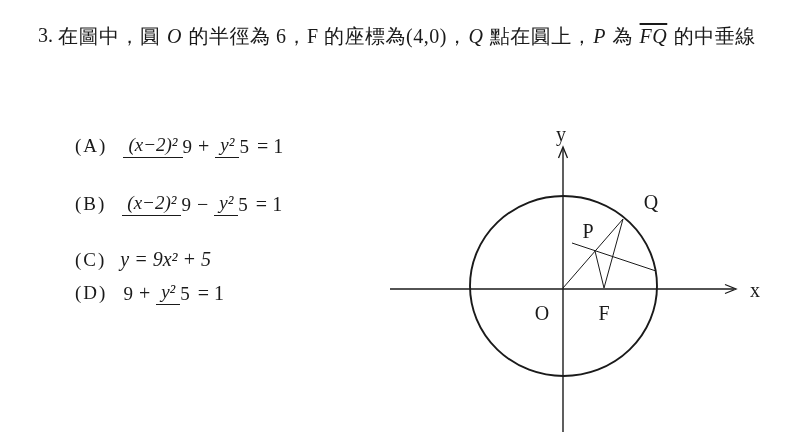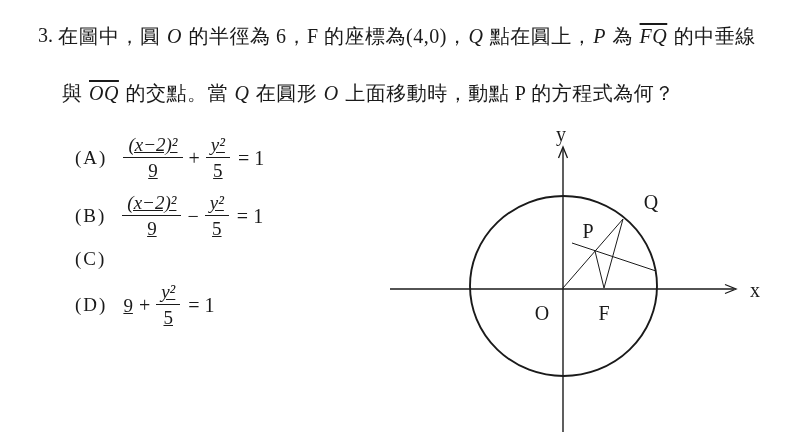--- a/index.html
+++ b/index.html
@@ -27,21 +27,21 @@
   .seg-i { font-style:italic; padding:0 1px; }
   .seg-o { font-style:italic; text-decoration:overline; padding:0 1px; }
 
   
   .option {
     position:absolute; left:75px;
     display:flex; align-items:center;
     font-size:20px;
   }
   .opt-label { margin-right:14px; font-size:19px; letter-spacing:2px; }
-  .frac { display:inline-flex; flex-direction:column; align-items:center; margin:0 2px;text-decoration:underline; }
+  .frac { display:inline-flex; flex-direction:row; align-items:center; margin:0 2px; }
   .frac .num {
     display:block; padding:0 5px 1px;
     border-bottom:1.5px solid #1a1a1a;
     font-style:italic; font-size:19px; line-height:22px;
   }
   .frac .den { display:block; padding-top:2px; font-size:19px; line-height:22px; }
   .op { margin:0 4px; font-size:20px; }
   .rhs { margin-left:6px; font-size:20px; }
   .plain-formula { font-style:italic; font-size:20px; }
 
@@ -52,21 +52,20 @@
     font-size:20px; fill:#1a1a1a;
   }
 </style>
 </head>
 <body>
 
 <div class="page">
 
   <div class="problem-number">3.</div>
   <div class="text-line line1"><span class="seg-n">在圖中，圓 </span><span class="seg-i">O</span><span class="seg-n"> 的半徑為 6，F 的座標為(4,0)，</span><span class="seg-i">Q</span><span class="seg-n"> 點在圓上，</span><span class="seg-i">P</span><span class="seg-n"> 為 </span><span class="seg-o">FQ</span><span class="seg-n"> 的中垂線</span></div>
-  <div class="text-line line2"><span class="seg-n">與 </span><span class="seg-o">OQ</span><span class="seg-n"> 的交點。當 </span><span class="seg-i">Q</span><span class="seg-n"> 在圓形 </span><span class="seg-i">O</span><span class="seg-n"> 上面移動時，動點 P 的方程式為何？</span></div>
 
   <div class="option" style="top:134px;">
     <span class="opt-label">(A)</span>
     <span class="frac">
       <span class="num">(x−2)²</span>
       <span class="den">9</span>
     </span>
     <span class="op">+</span>
     <span class="frac">
       <span class="num">y²</span>
@@ -84,20 +83,21 @@
     <span class="op">−</span>
     <span class="frac">
       <span class="num">y²</span>
       <span class="den">5</span>
     </span>
     <span class="rhs">= 1</span>
   </div>
 
   <div class="option" style="top:248px;">
     <span class="opt-label">(C)</span>
+    <span class="plain-formula">y = 9x² + 5</span>
   </div>
 
   <div class="option" style="top:281px;">
     <span class="opt-label">(D)</span>
     <span class="frac">
       <span class="den">9</span>
     </span>
     <span class="op">+</span>
     <span class="frac">
       <span class="num">y²</span>

